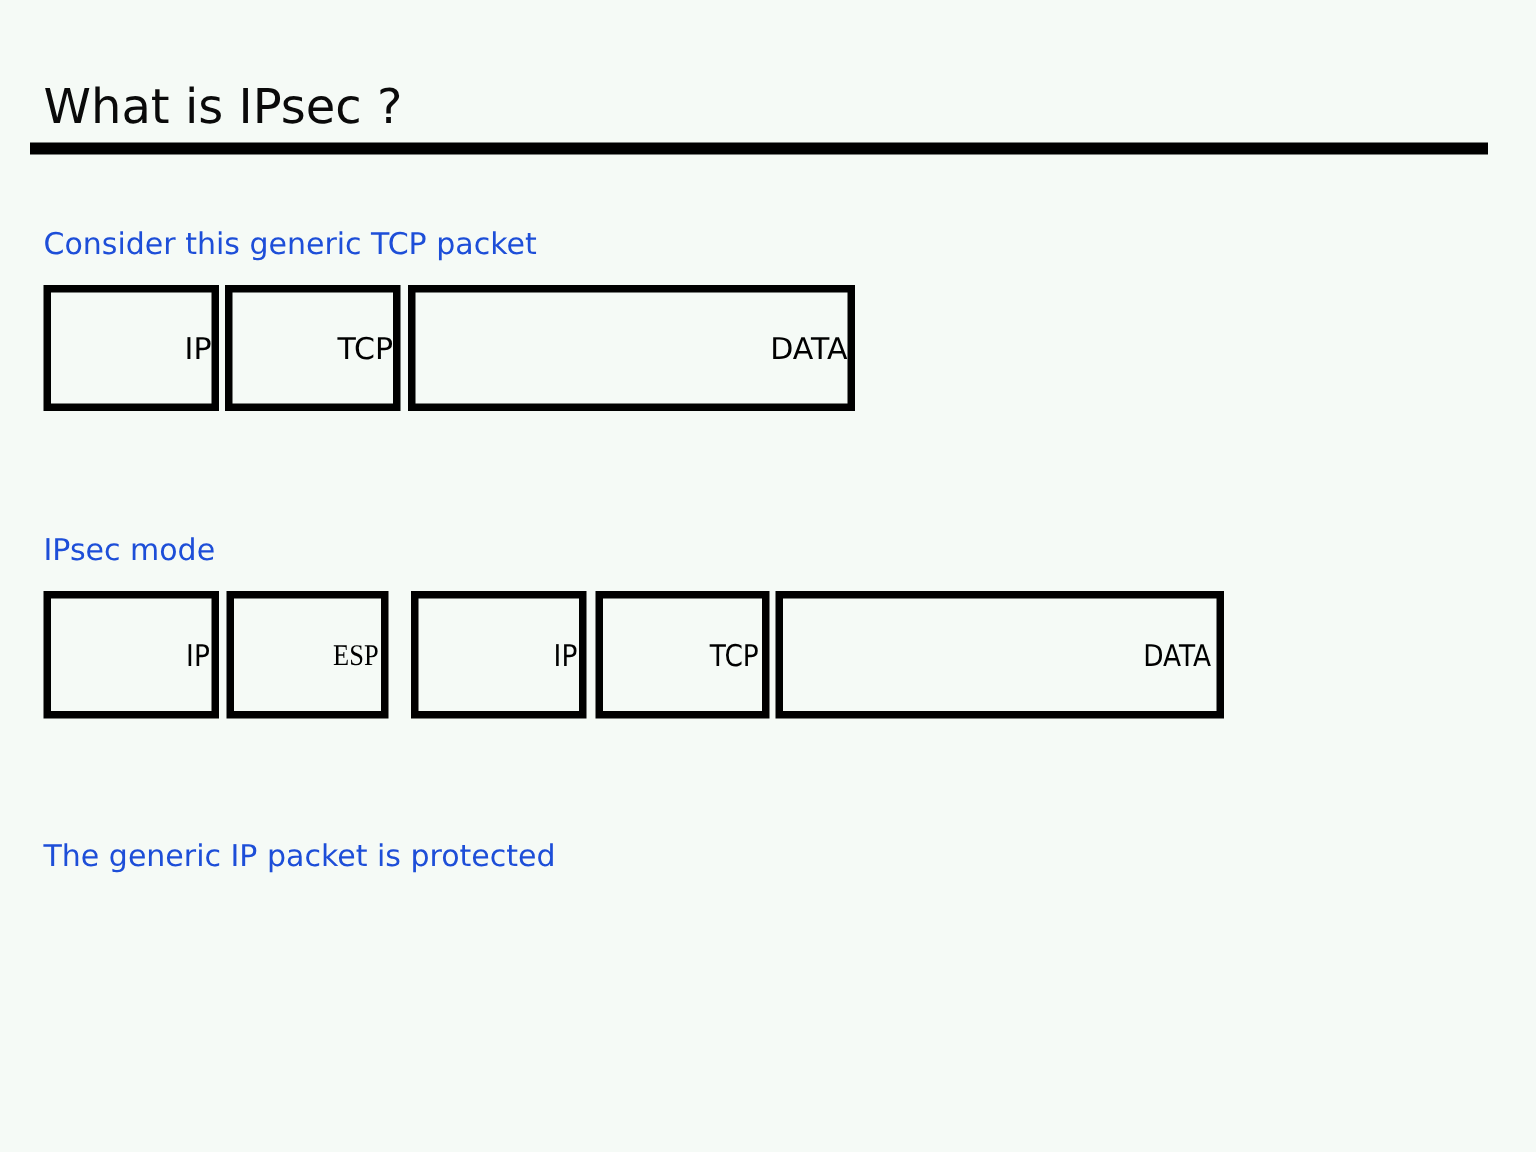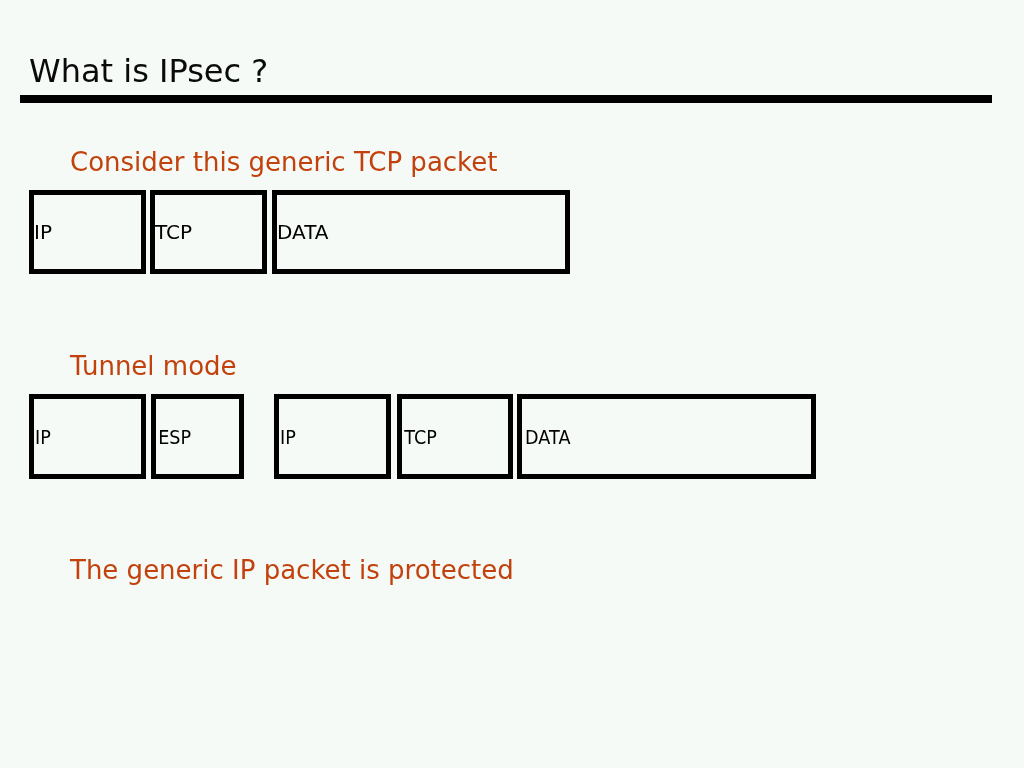--- a/index.html
+++ b/index.html
@@ -40,26 +40,25 @@
     left: 20px;
     top: 95px;
     width: 972px;
     height: 8px;
     background: #000000;
   }
 
   
   .body-line {
     position: absolute;
-    font-size: 26px;
+    font-size: 20px;
     line-height: 32px;
     font-weight: 400;
-    color: #c2410c;
+    color: #1d4ed8;
     white-space: nowrap;
-    margin-left: 41px;
   }
   .line-consider { left: 29px; top: 146px; }
   .line-tunnel   { left: 29px; top: 350px; }
   .line-protect  { left: 29px; top: 554px; }
 
   
   .packet-row {
     position: absolute;
     left: 29px;
   }
@@ -67,21 +66,21 @@
   .packet-row-tunnel { top: 394px; height: 85px; }
 
   .pkt-box {
     position: absolute;
     top: 0;
     box-sizing: border-box;
     border: 5px solid #000000;
     background: #f5faf6;
     display: flex;
     align-items: center;
-    justify-content: flex-start;
+    justify-content: flex-end;
   }
   .packet-row-top .pkt-box    { height: 84px; }
   .packet-row-tunnel .pkt-box { height: 85px; }
 
   .pkt-label {
     font-size: 20px;
     line-height: 20px;
     color: #000000;
     white-space: nowrap;
   }
@@ -90,21 +89,21 @@
     transform: scaleX(0.88);
   }
 
   
   .top-b0 { left: 0px;   width: 117px; }
   .top-b1 { left: 121px; width: 117px; }
   .top-b2 { left: 243px; width: 298px; }
 
   
   .tun-b0 { left: 0px;   width: 117px; }
-  .tun-b1 { left: 122px; width: 93px; }
+  .tun-b1 { left: 122px; width: 108px; font-family: Liberation Serif, serif; }
   .tun-b2 { left: 245px; width: 117px; }
   .tun-b3 { left: 368px; width: 116px; }
   .tun-b4 { left: 488px; width: 299px; }
 </style>
 </head>
 <body>
 
 <div class="slide">
 
   <div class="slide-title">What is IPsec ?</div>
@@ -118,21 +117,21 @@
       <span class="pkt-label">IP</span>
     </div>
     <div class="pkt-box top-b1">
       <span class="pkt-label">TCP</span>
     </div>
     <div class="pkt-box top-b2">
       <span class="pkt-label">DATA</span>
     </div>
   </div>
 
-  <div class="body-line line-tunnel">Tunnel mode</div>
+  <div class="body-line line-tunnel">IPsec mode</div>
 
   <div class="packet-row packet-row-tunnel">
     <div class="pkt-box tun-b0">
       <span class="pkt-label">IP</span>
     </div>
     <div class="pkt-box tun-b1">
       <span class="pkt-label">ESP</span>
     </div>
     <div class="pkt-box tun-b2">
       <span class="pkt-label">IP</span>

